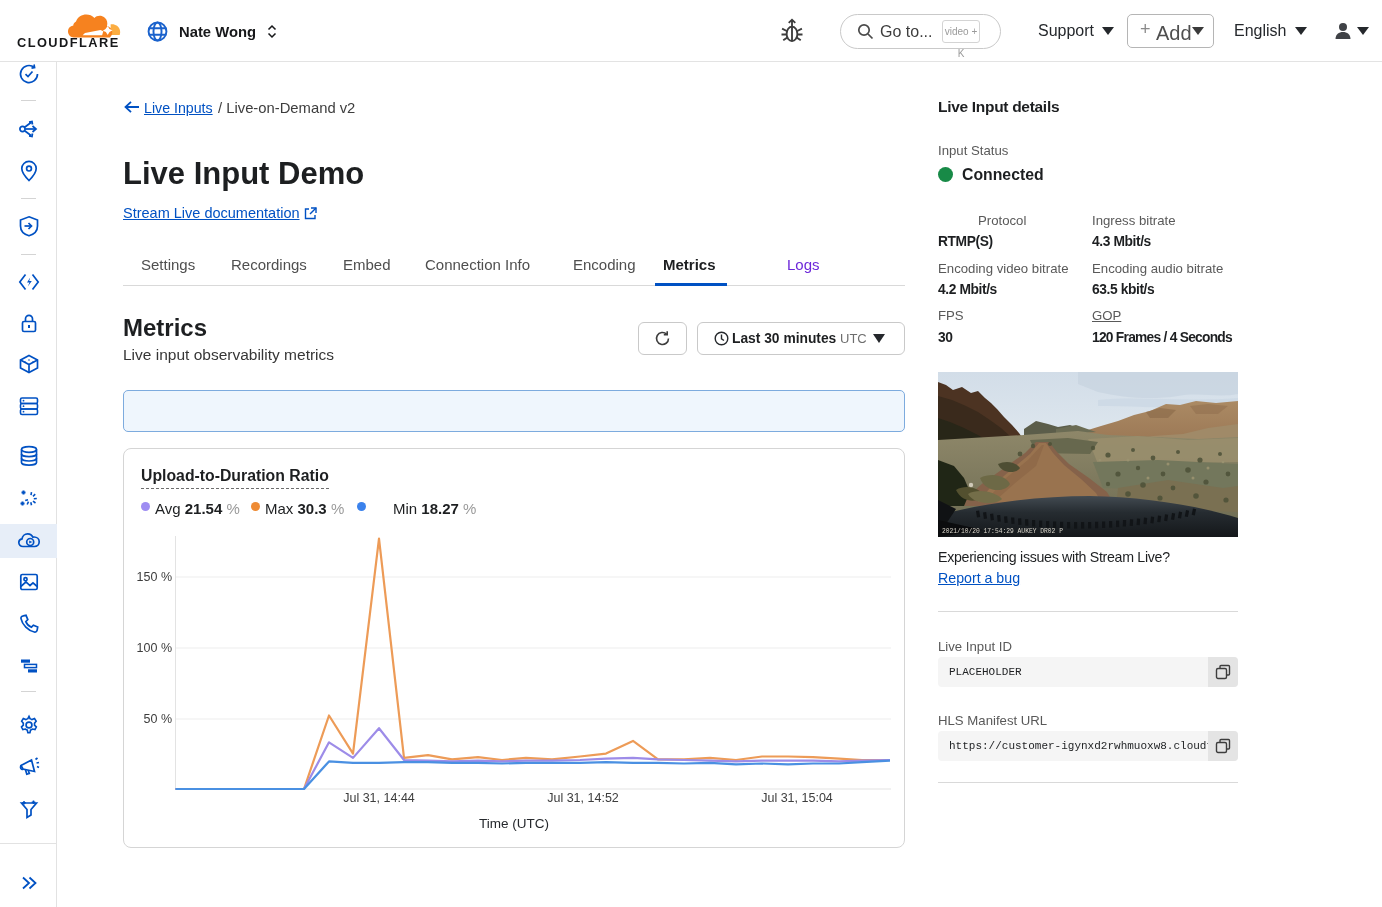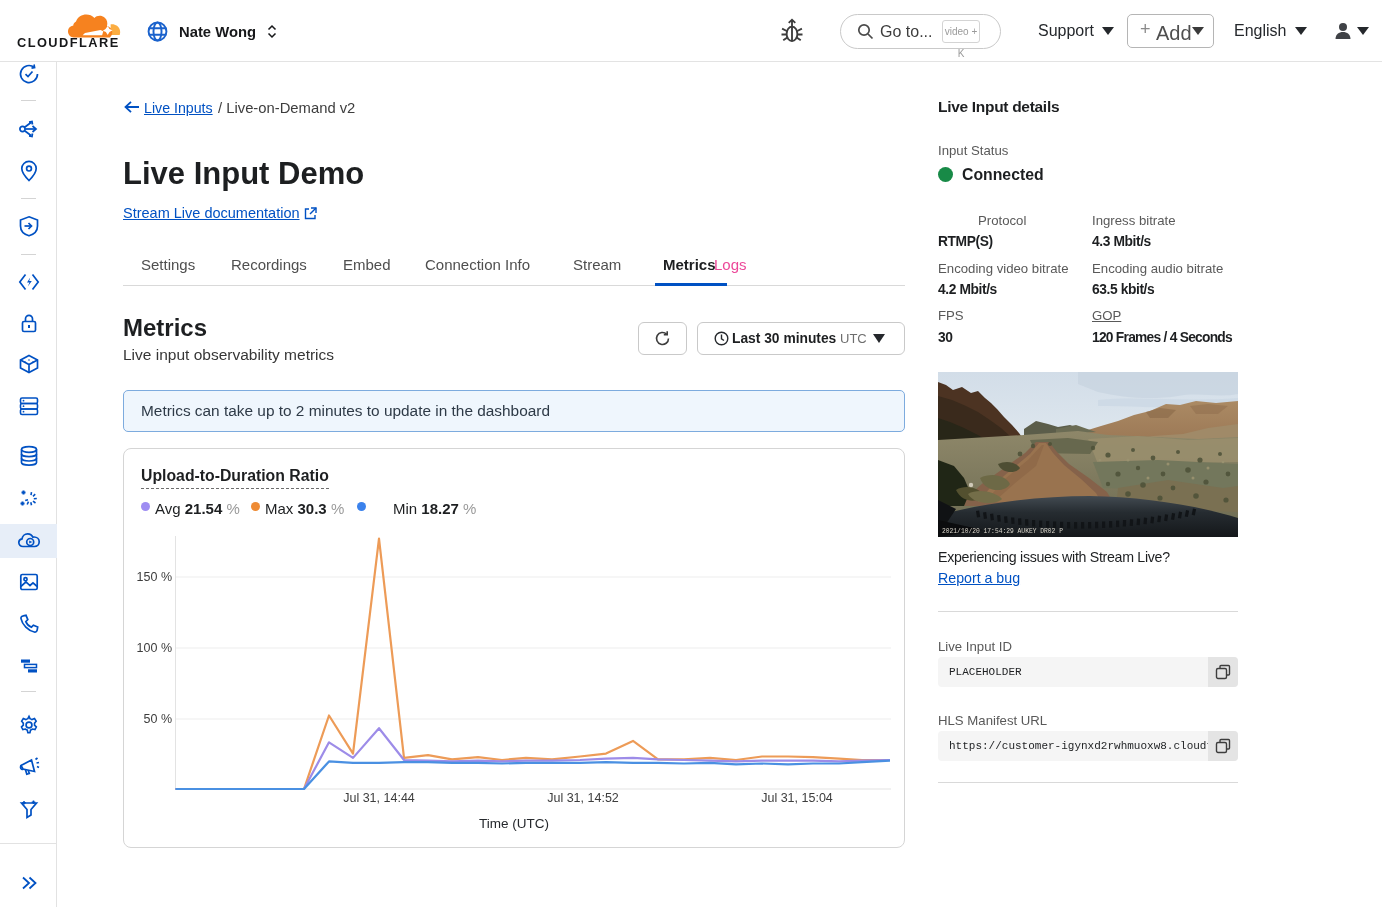--- a/index.html
+++ b/index.html
@@ -199,44 +199,43 @@
     <path d="M5 2 H1.5 V11.5 H11 V8"></path>
       <path d="M7 1 H12 V6"></path>
       <path d="M12 1 L6 7"></path>
   </svg>
 
   <div class="abs" style="left:123px;top:285px;width:782px;height:1px;background:#d9d9d9;"></div>
   <div class="abs" style="left:141px;top:256px;font-size:15px;color:#4f4f4f;">Settings</div>
   <div class="abs" style="left:231px;top:256px;font-size:15px;color:#4f4f4f;">Recordings</div>
   <div class="abs" style="left:343px;top:256px;font-size:15px;color:#4f4f4f;">Embed</div>
   <div class="abs" style="left:425px;top:256px;font-size:15px;color:#4f4f4f;">Connection Info</div>
-  <div class="abs" style="left:573px;top:256px;font-size:15px;color:#4f4f4f;">Stream</div>
+  <div class="abs" style="left:573px;top:256px;font-size:15px;color:#4f4f4f;">Encoding</div>
   <div class="abs" style="left:663px;top:256px;font-size:15px;font-weight:bold;color:#1d1f21;">Metrics</div>
   <div class="abs" style="left:655px;top:283px;width:72px;height:3px;background:#0051c3;"></div>
-  <div class="abs" style="left:714px;top:256px;font-size:15px;color:#ec4899;">Logs</div>
+  <div class="abs" style="left:787px;top:256px;font-size:15px;color:#6d28d9;">Logs</div>
 
   <div class="abs" style="left:123px;top:314px;font-size:24px;font-weight:bold;color:#1d1f21;">Metrics</div>
   <div class="abs" style="left:123px;top:346px;font-size:15.5px;color:#363636;">Live input observability metrics</div>
 
   <div class="abs" style="left:638px;top:322px;width:49px;height:33px;border:1px solid #c9c9c9;border-radius:6px;background:#fff;"></div>
   <svg class="abs" style="left:654px;top:330px;" width="17" height="17" viewBox="0 0 17 17" fill="none" stroke="#3d3d3d" stroke-width="1.6">
     <path d="M14.5 8.5 a6 6 0 1 1 -1.8-4.3"></path>
     <path d="M13.2 1.2 V4.6 H9.8"></path>
   </svg>
   <div class="abs" style="left:697px;top:322px;width:208px;height:33px;border:1px solid #c9c9c9;border-radius:6px;background:#fff;"></div>
   <svg class="abs" style="left:714px;top:331px;" width="15" height="15" viewBox="0 0 15 15" fill="none" stroke="#25282c" stroke-width="1.4">
     <circle cx="7.5" cy="7.5" r="6.3"></circle>
       <path d="M7.5 3.5 V7.8 L10 9.5"></path>
   </svg>
   <div class="abs" style="left:732px;top:331px;font-size:13.8px;font-weight:bold;color:#1d1f21;">Last 30 minutes</div>
   <div class="abs" style="left:840px;top:331px;font-size:13px;color:#6e6e6e;">UTC</div>
   <div class="abs" style="left:873px;top:334px;width:0;height:0;border-left:6.5px solid transparent;border-right:6.5px solid transparent;border-top:9px solid #25282c;"></div>
 
   <div class="abs" style="left:123px;top:390px;width:782px;height:42px;background:#eff6fd;border:1px solid #7dabde;border-radius:5px;"></div>
-  <div class="abs" style="left:141px;top:402px;font-size:15.4px;color:#2e3a47;">Metrics can take up to 2 minutes to update in the dashboard</div>
 
   <div class="abs" style="left:123px;top:448px;width:782px;height:400px;border:1px solid #d5d5d5;border-radius:8px;background:#fff;"></div>
   <div class="abs" style="left:141px;top:467px;font-size:15.8px;font-weight:bold;color:#1d1f21;border-bottom:1.5px dashed #6e6e6e;padding-bottom:3px;">Upload-to-Duration Ratio</div>
 
   <div class="abs" style="left:141px;top:502px;width:9px;height:9px;border-radius:50%;background:#9e8df2;"></div>
   <div class="abs" style="left:155px;top:500px;font-size:15px;color:#1d1f21;">Avg <b>21.54</b> <span style="color:#9a9a9a;">%</span></div>
   <div class="abs" style="left:251px;top:502px;width:9px;height:9px;border-radius:50%;background:#ee8b34;"></div>
   <div class="abs" style="left:265px;top:500px;font-size:15px;color:#1d1f21;">Max <b>30.3</b> <span style="color:#9a9a9a;">%</span></div>
   <div class="abs" style="left:357px;top:502px;width:9px;height:9px;border-radius:50%;background:#3b82ec;"></div>
   <div class="abs" style="left:371px;top:500px;font-size:15px;color:#1d1f21;margin-left:22px;">Min <b>18.27</b> <span style="color:#9a9a9a;">%</span></div>

